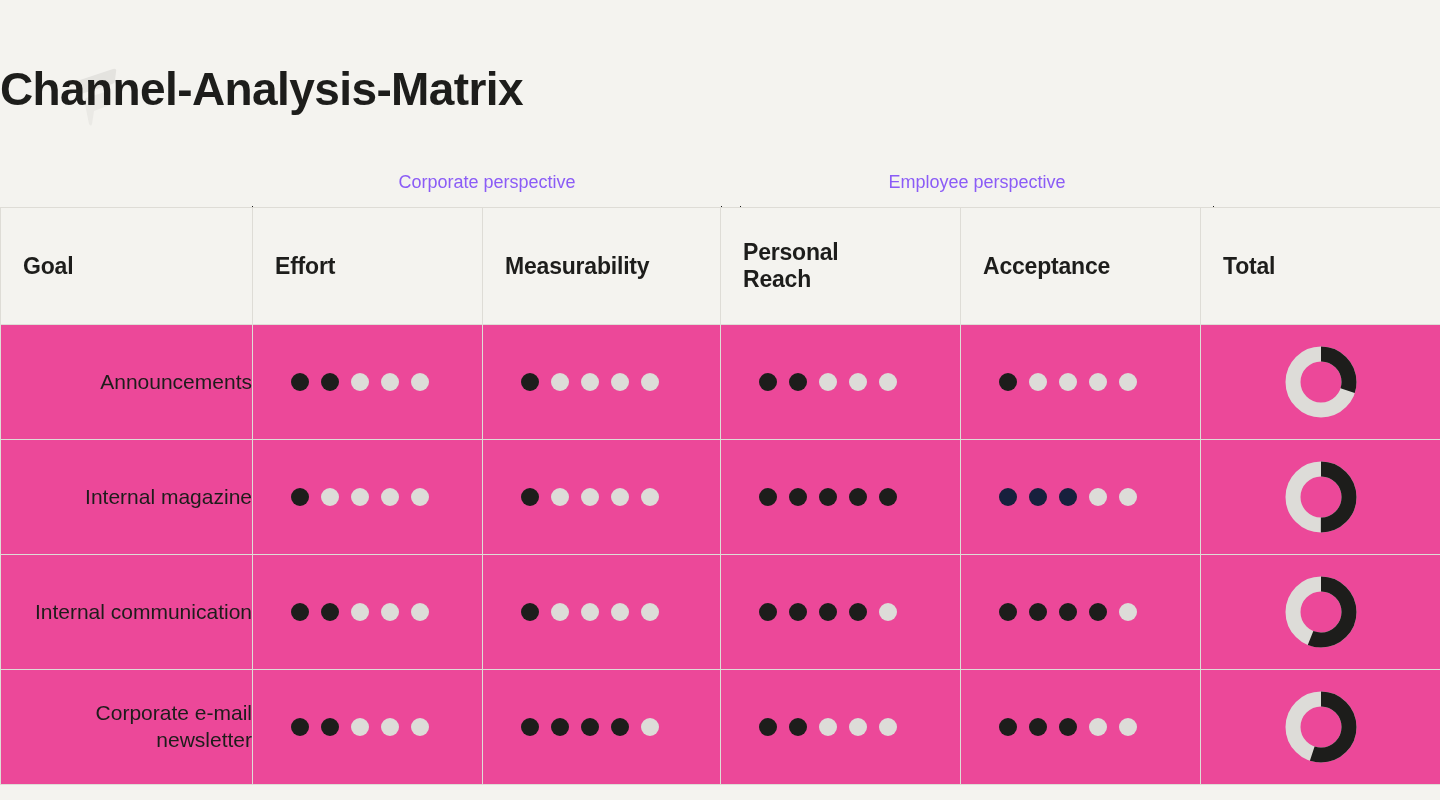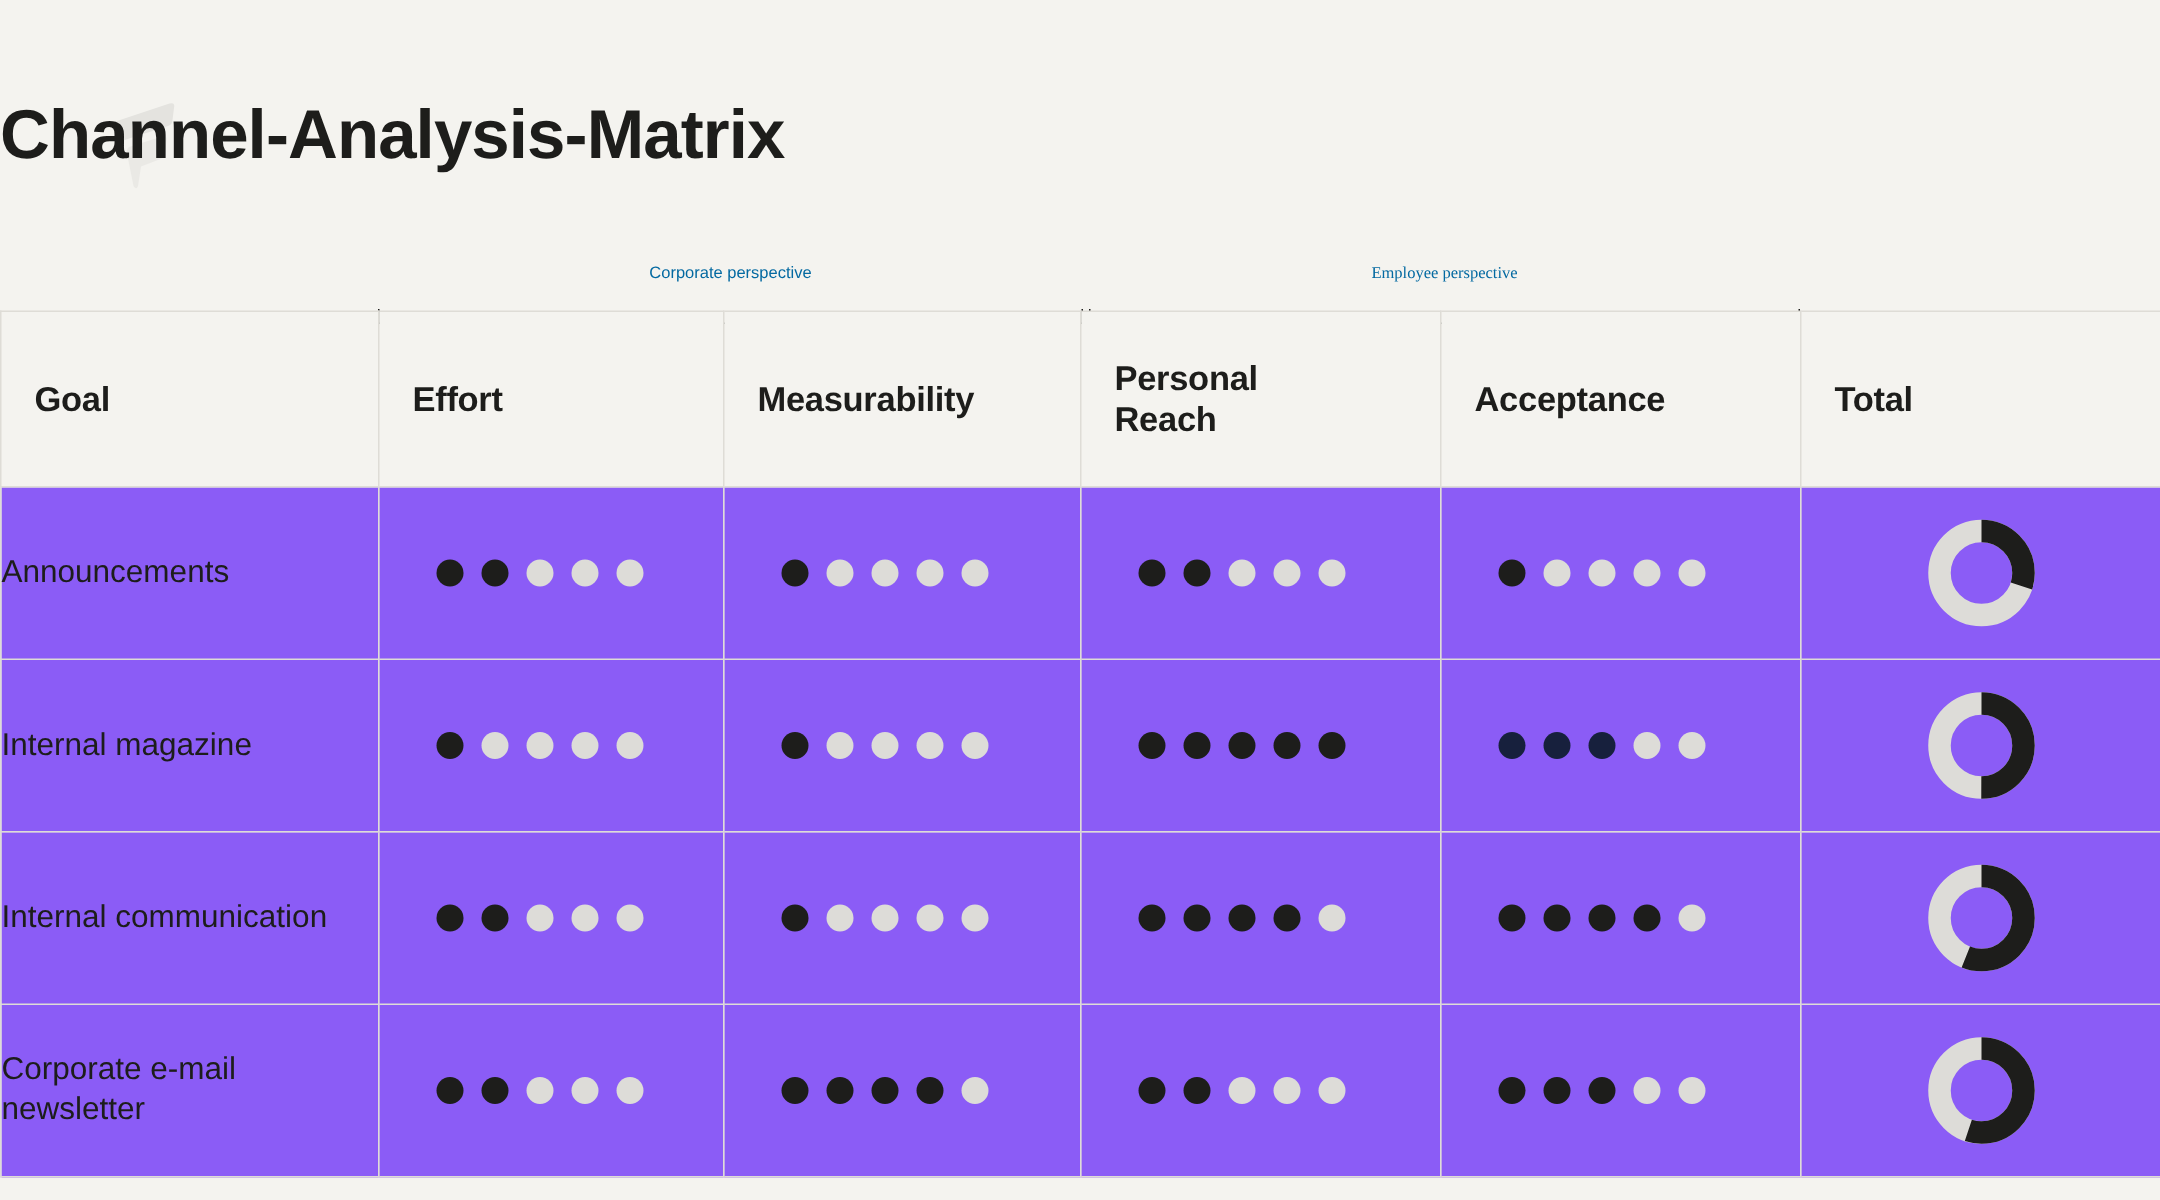--- a/index.html
+++ b/index.html
@@ -51,37 +51,37 @@
     position: absolute;
     top: 0;
     height: 44px;
   }
   .persp-label {
     position: absolute;
     top: 0;
     left: 0;
     width: 100%;
     text-align: center;
-    font-size: 11px;
-    color: #0369a1;
+    font-size: 18px;
+    color: #8b5cf6;
     line-height: 20px;
   }
   .persp-rule {
     position: absolute;
     left: 0;
     bottom: 0;
     width: 100%;
     height: 10px;
     border-bottom: 1.6px solid #1d1d1b;
     border-left: 1.6px solid #1d1d1b;
     border-right: 1.6px solid #1d1d1b;
     box-sizing: border-box;
   }
   .persp-corporate { left: 0; width: 470px; }
-  .persp-employee  { left: 474px; width: 474px; font-family: Liberation Serif, serif; }
+  .persp-employee  { left: 488px; width: 474px; }
 
   
   .matrix {
     position: absolute;
     left: 0;
     top: 207px;
     width: 1440px;
     border-collapse: collapse;
     table-layout: fixed;
   }
@@ -102,22 +102,23 @@
     background: #f4f3ef;
     height: 116px;
     font-size: 23px;
     font-weight: 700;
     letter-spacing: -0.2px;
     padding: 0 22px;
     line-height: 1.16;
     color: #1d1d1b;
   }
   .matrix tbody td {
-    background: #8b5cf6;
+    background: #ec4899;
     height: 114px;
+    text-align: right;
   }
   .goal-cell {
     font-size: 21px;
     font-weight: 400;
     line-height: 1.28;
     padding: 0 22px;
     color: #1d1d1b;
   }
 
   

